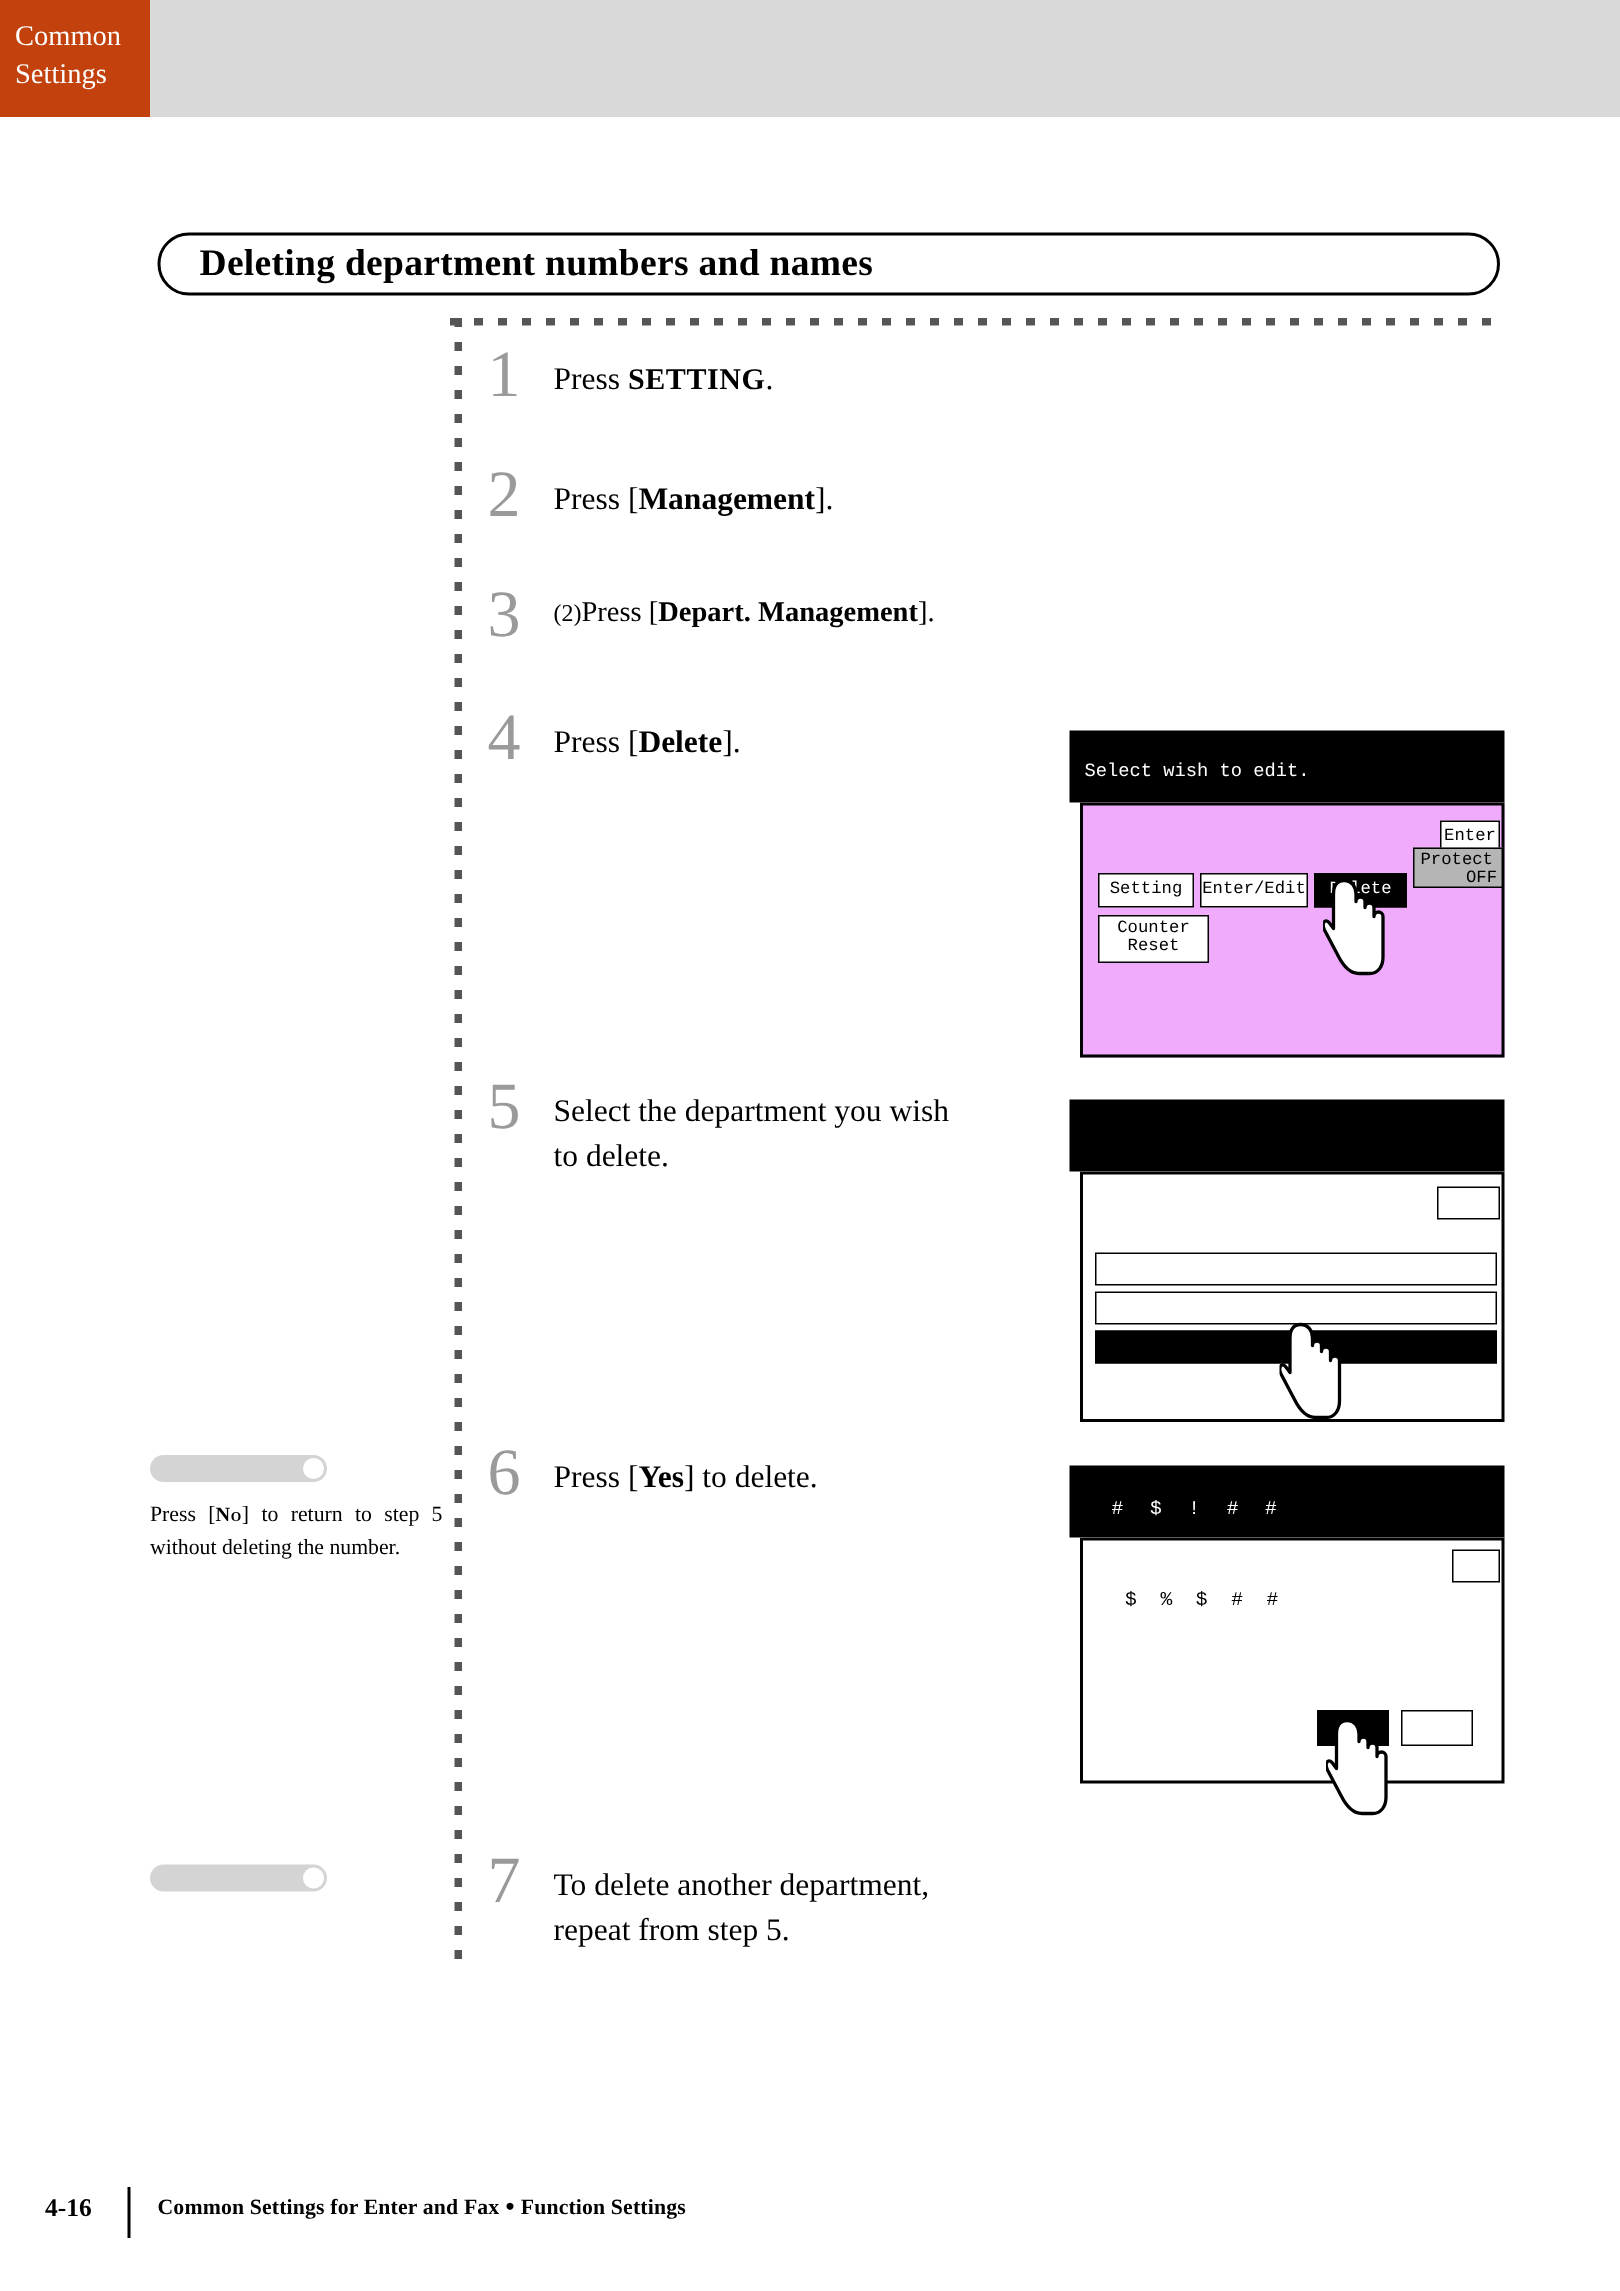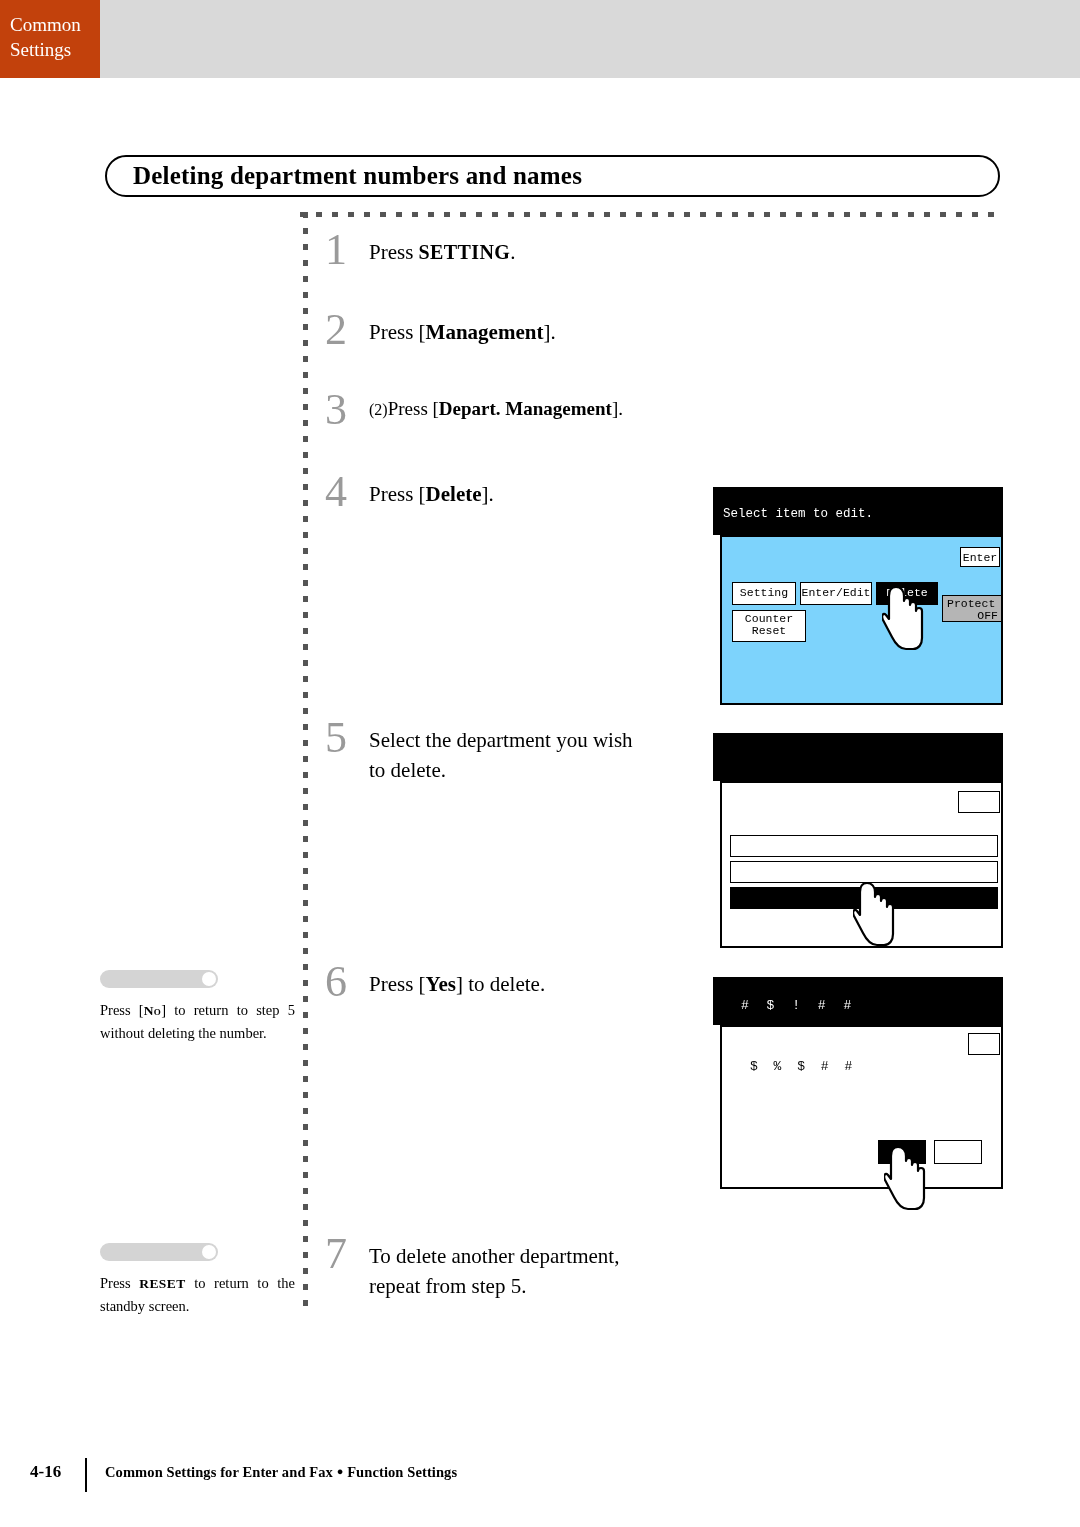--- a/index.html
+++ b/index.html
@@ -155,21 +155,21 @@
     font-size: 12.5px;
     padding: 20px 0 0 10px;
     box-sizing: border-box;
   }
   #panel4 .screen {
     position: absolute;
     left: 7px; top: 48px;
     width: 283px; height: 170px;
     border: 2px solid #000000;
     box-sizing: border-box;
-    background: #7dd3fc;
+    background: #f0abfc;
   }
   .keycap {
     position: absolute;
     border: 1.5px solid #000000;
     background: #ffffff;
     font-family: "Liberation Mono", monospace;
     font-size: 11.5px;
     line-height: 12px;
     text-align: center;
     box-sizing: border-box;
@@ -342,45 +342,41 @@
   <div class="note-pill"></div>
   <div class="note-text">
     <span>Press [</span><span class="sc">No</span><span>] to return to</span>
     <span>step 5 without deleting</span>
     <span>the number.</span>
   </div>
 </div>
 
 <div class="note" style="top:1243px;">
   <div class="note-pill"></div>
-  <div class="note-text">
-    <span>Press </span><span class="sc">RESET</span><span> to return to</span>
-    <span>the standby screen.</span>
-  </div>
 </div>
 
 <div id="panel4" class="panel">
   <div class="topbar">
-    <span>Select item to edit.</span>
+    <span>Select wish to edit.</span>
   </div>
   <div class="screen">
     <div class="keycap" style="left:238px; top:10px; width:40px; height:20px;">
       <span>Enter</span>
     </div>
 
     <div class="keycap" style="left:10px; top:45px; width:64px; height:23px;">
       <span>Setting</span>
     </div>
     <div class="keycap" style="left:78px; top:45px; width:72px; height:23px;">
       <span>Enter/Edit</span>
     </div>
     <div class="keycap dark" style="left:154px; top:45px; width:62px; height:23px;">
       <span>Delete</span>
     </div>
-    <div class="keycap gray" style="left:220px; top:58px; width:60px; height:27px; padding-top:2px; text-align:left; padding-left:4px;">
+    <div class="keycap gray" style="left:220px; top:28px; width:60px; height:27px; padding-top:2px; text-align:left; padding-left:4px;">
       <span>Protect</span>
       <span style="display:block; text-align:right; padding-right:3px;">OFF</span>
     </div>
     <div class="keycap" style="left:10px; top:73px; width:74px; height:32px; padding-top:2px;">
       <span style="display:block;">Counter</span>
       <span style="display:block;">Reset</span>
     </div>
 
     <div class="hand" style="left:160px; top:48px;">
       <svg width="42" height="66" viewBox="0 0 42 66">

